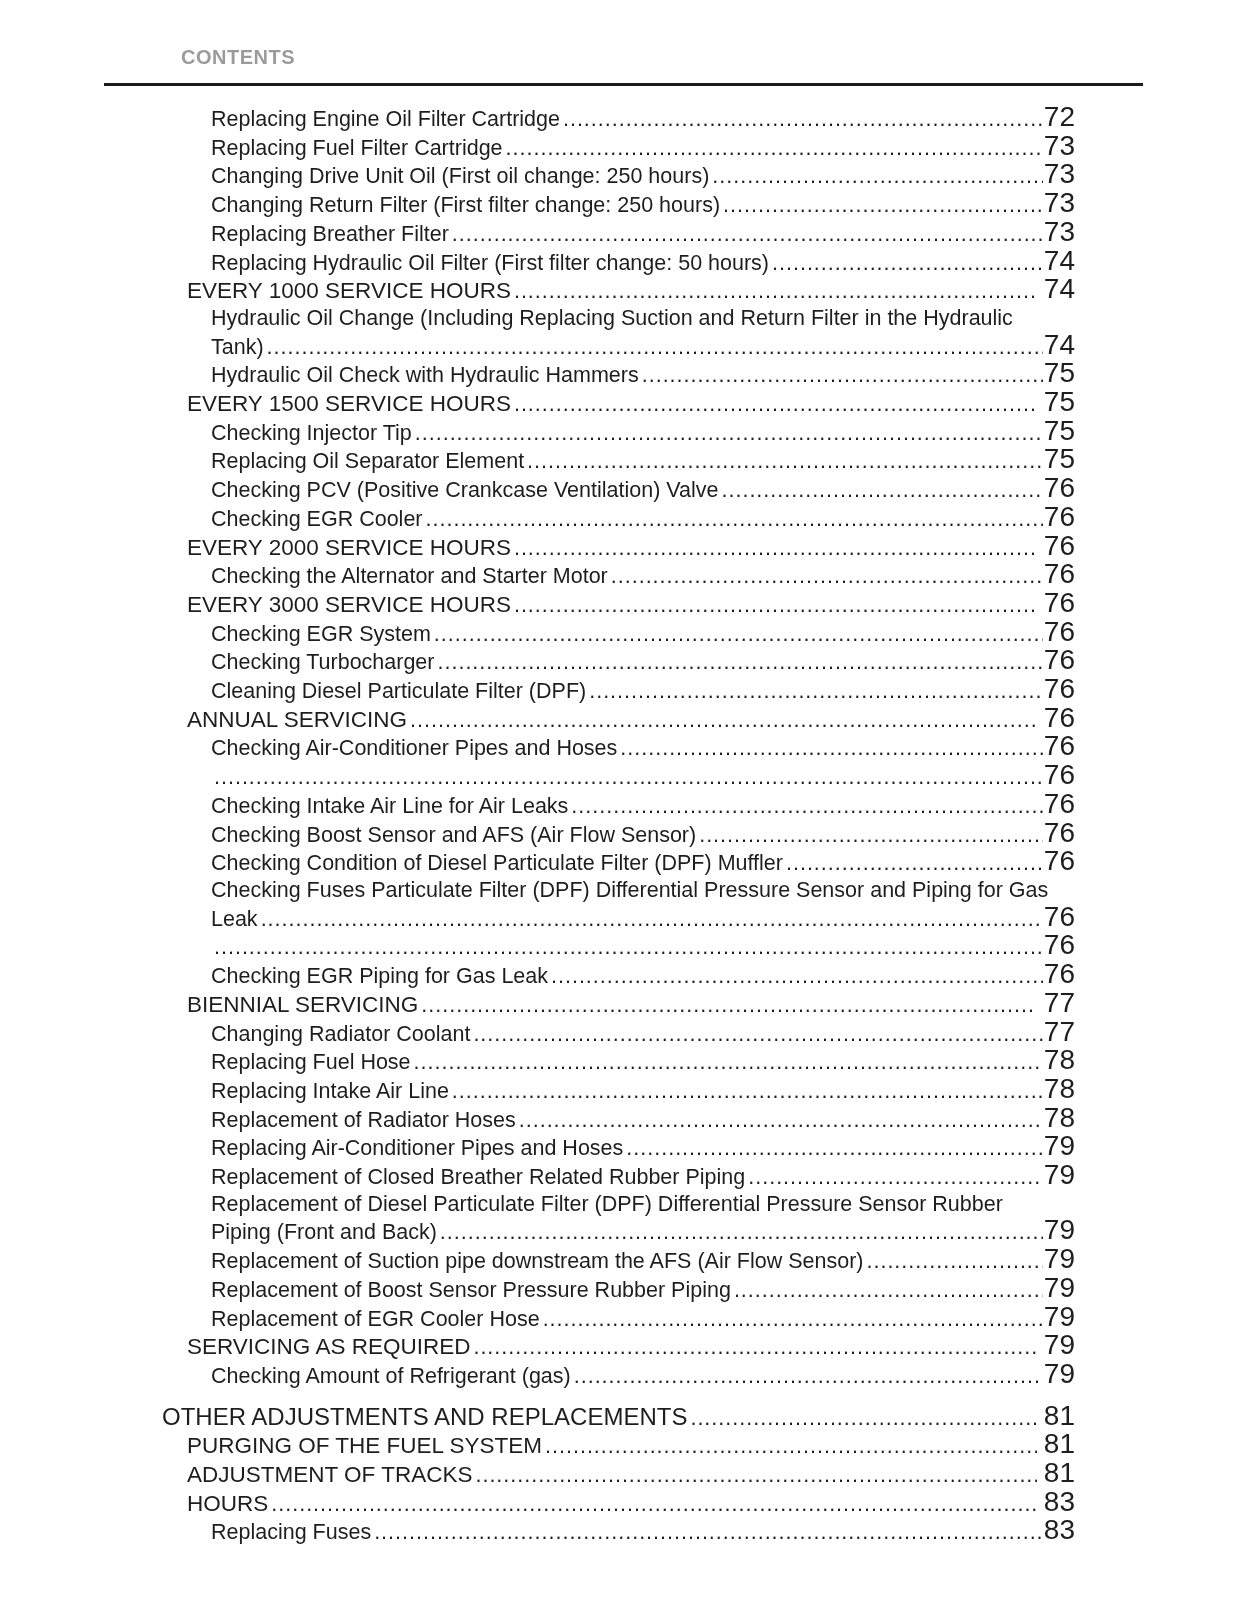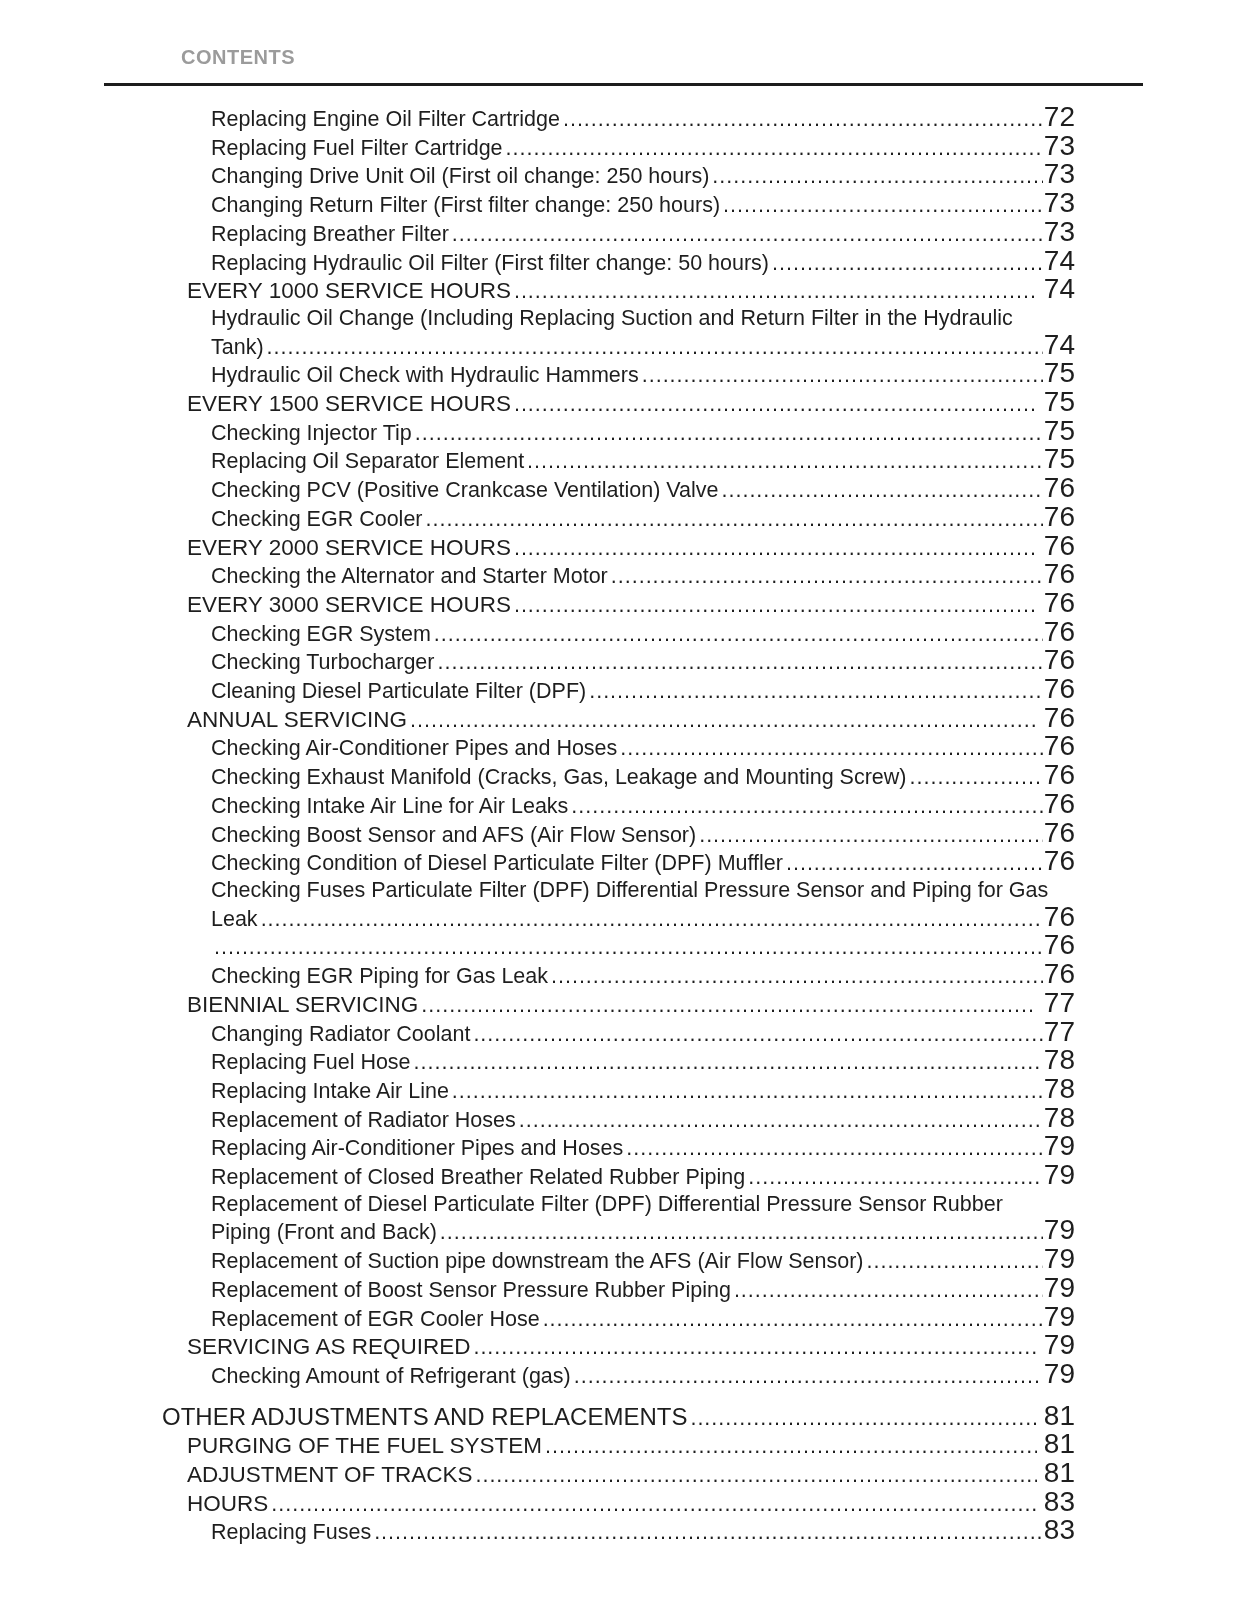--- a/index.html
+++ b/index.html
@@ -195,21 +195,20 @@
         <span class="toc-label">ANNUAL SERVICING</span>
         <span class="toc-dots" aria-hidden="true"></span>
         <span class="toc-page">76</span>
       </div>
       <div class="toc-row level-2">
         <span class="toc-label">Checking Air-Conditioner Pipes and Hoses</span>
         <span class="toc-dots" aria-hidden="true"></span>
         <span class="toc-page">76</span>
       </div>
       <div class="toc-row level-2">
-        <span class="toc-label">Checking Exhaust Manifold (Cracks, Gas, Leakage and Mounting Screw)</span>
         <span class="toc-dots" aria-hidden="true"></span>
         <span class="toc-page">76</span>
       </div>
       <div class="toc-row level-2">
         <span class="toc-label">Checking Intake Air Line for Air Leaks</span>
         <span class="toc-dots" aria-hidden="true"></span>
         <span class="toc-page">76</span>
       </div>
       <div class="toc-row level-2">
         <span class="toc-label">Checking Boost Sensor and AFS (Air Flow Sensor)</span>

